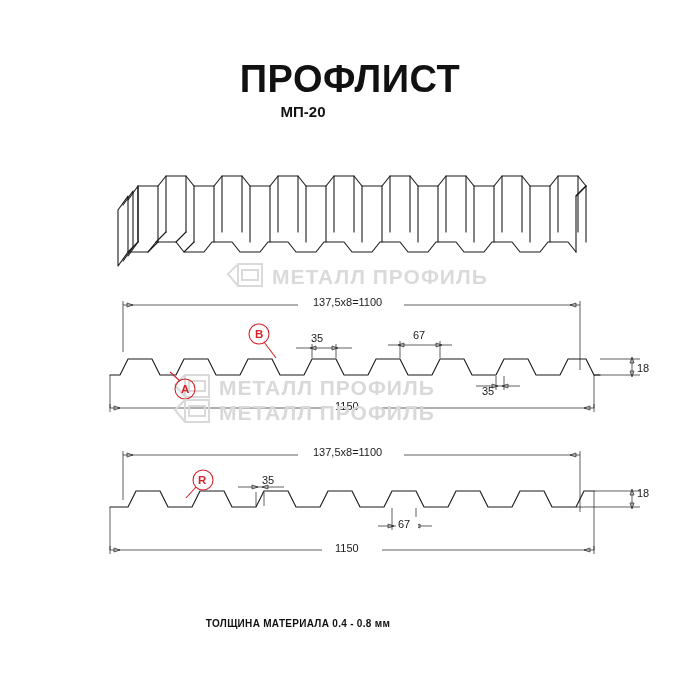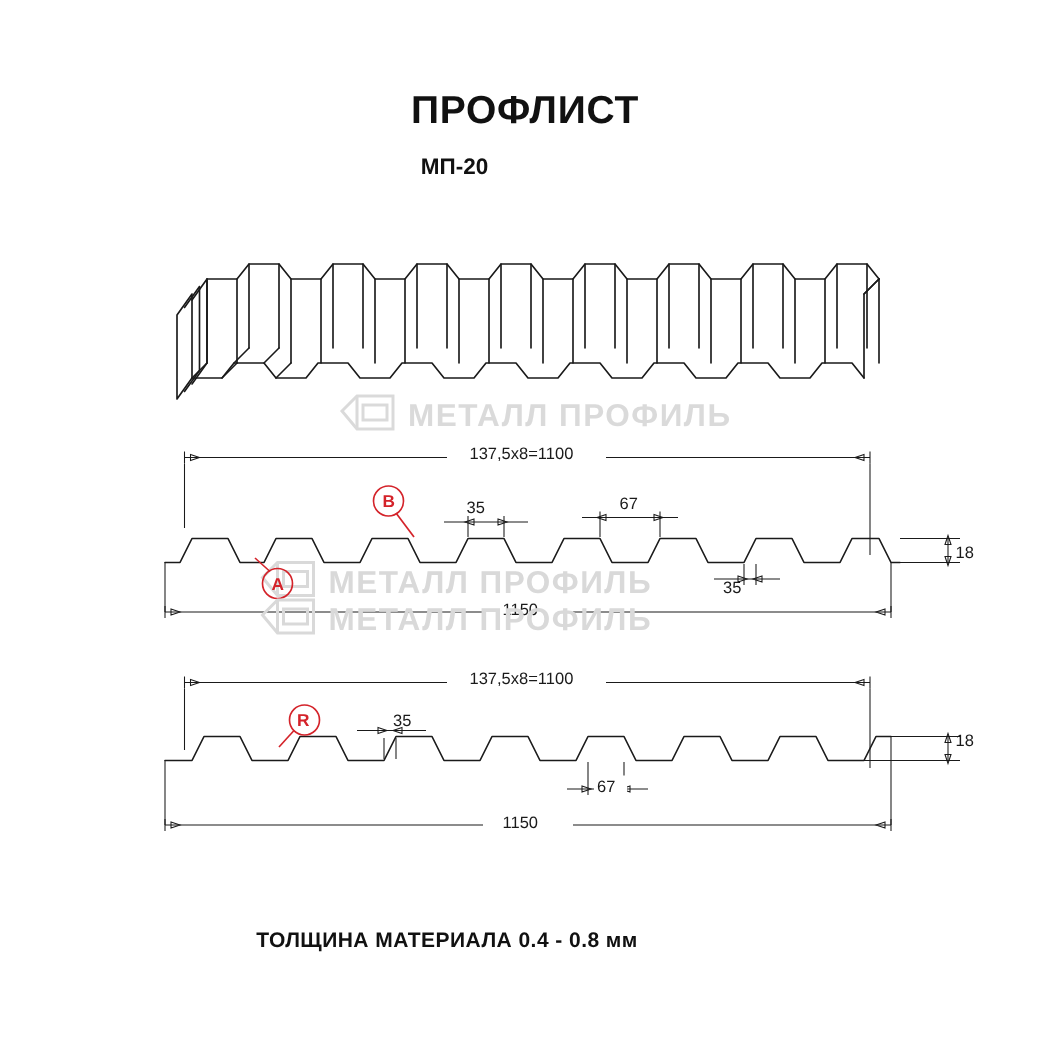--- a/index.html
+++ b/index.html
@@ -21,42 +21,42 @@
     left: 0;
     width: 700px;
     height: 700px;
   }
   .title {
     position: absolute;
     top: 58px;
     left: 0;
     width: 700px;
     text-align: center;
-    font-size: 26px;
+    font-size: 38px;
     font-weight: bold;
     letter-spacing: 0.5px;
     color: #111;
   }
   .subtitle {
     position: absolute;
     top: 103px;
     left: 0;
     width: 606px;
     text-align: center;
     font-size: 15px;
     font-weight: bold;
     color: #111;
   }
   .footnote {
     position: absolute;
     top: 618px;
     left: 0;
     width: 596px;
     text-align: center;
-    font-size: 14px;
+    font-size: 10px;
     font-weight: bold;
     letter-spacing: 0.3px;
     color: #111;
   }
   svg {
     display: block;
   }
   .ln {
     fill: none;
     stroke: #1a1a1a;

